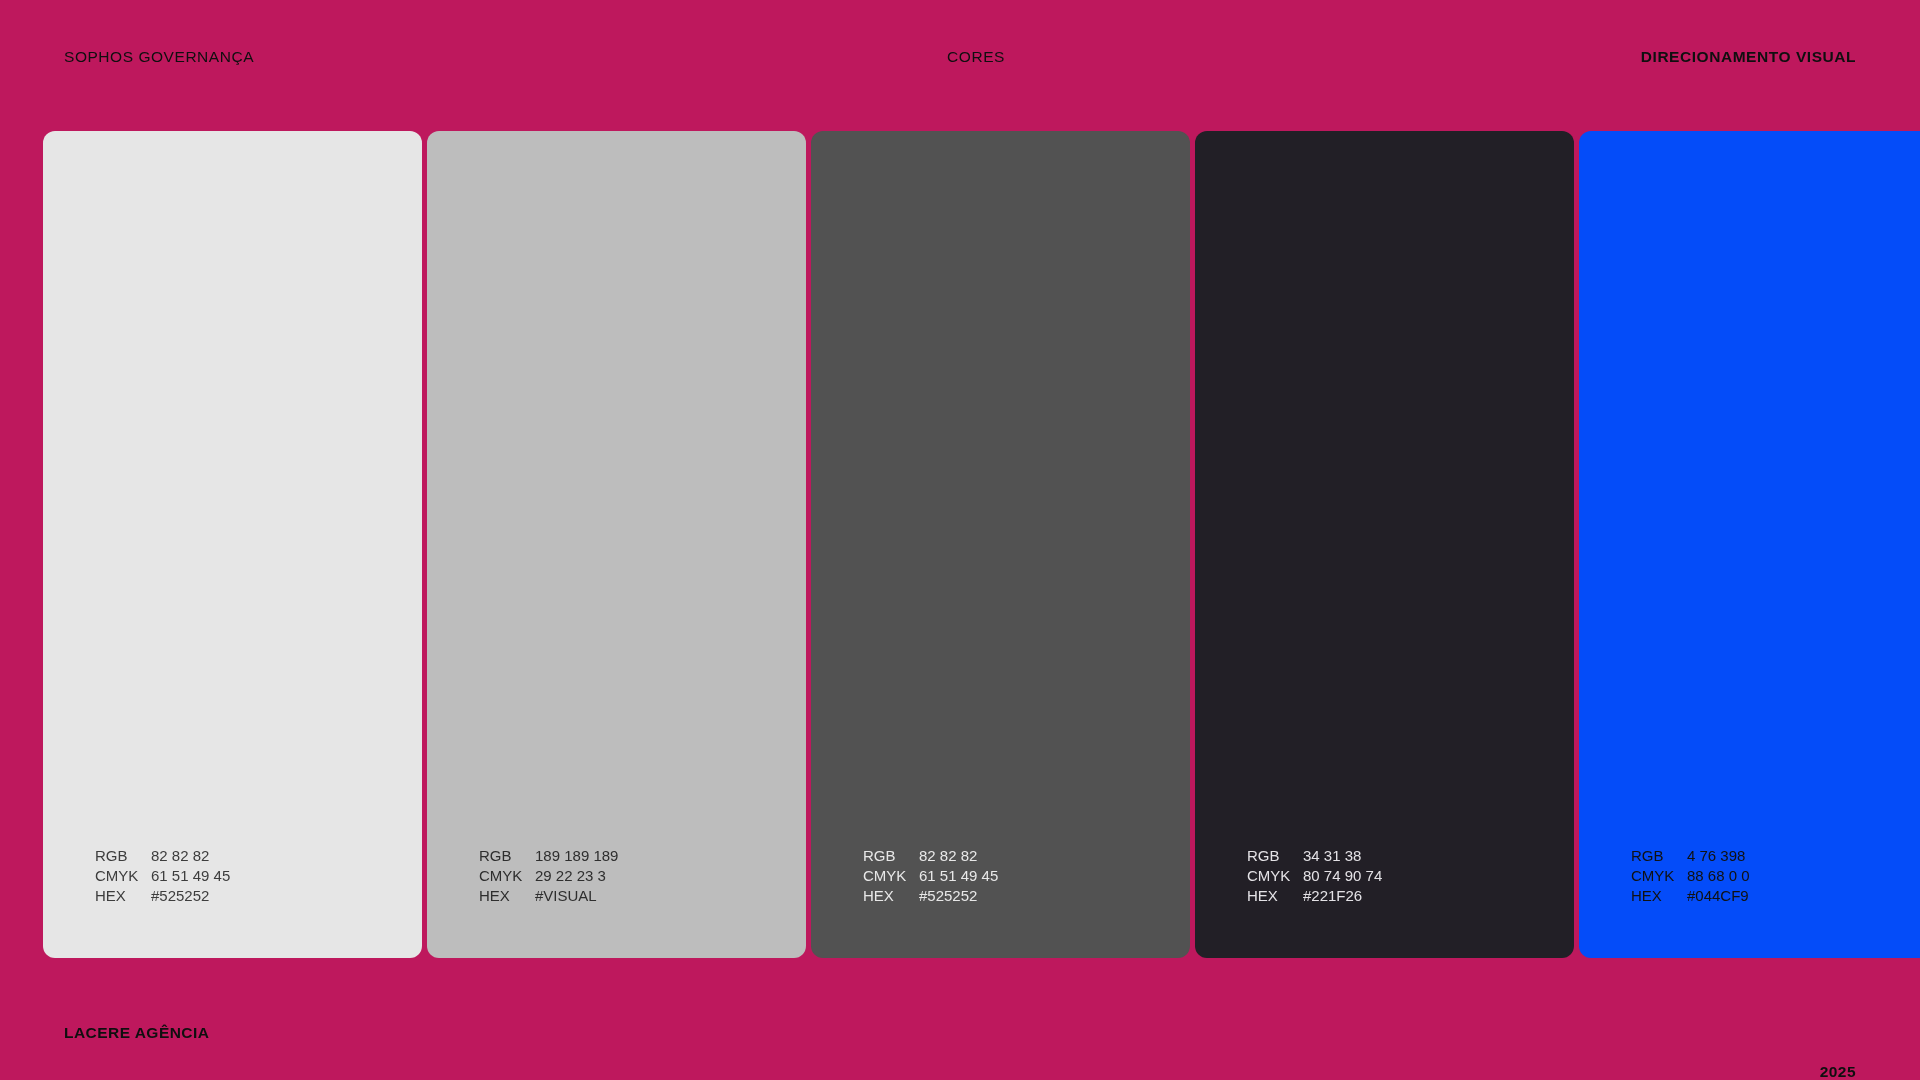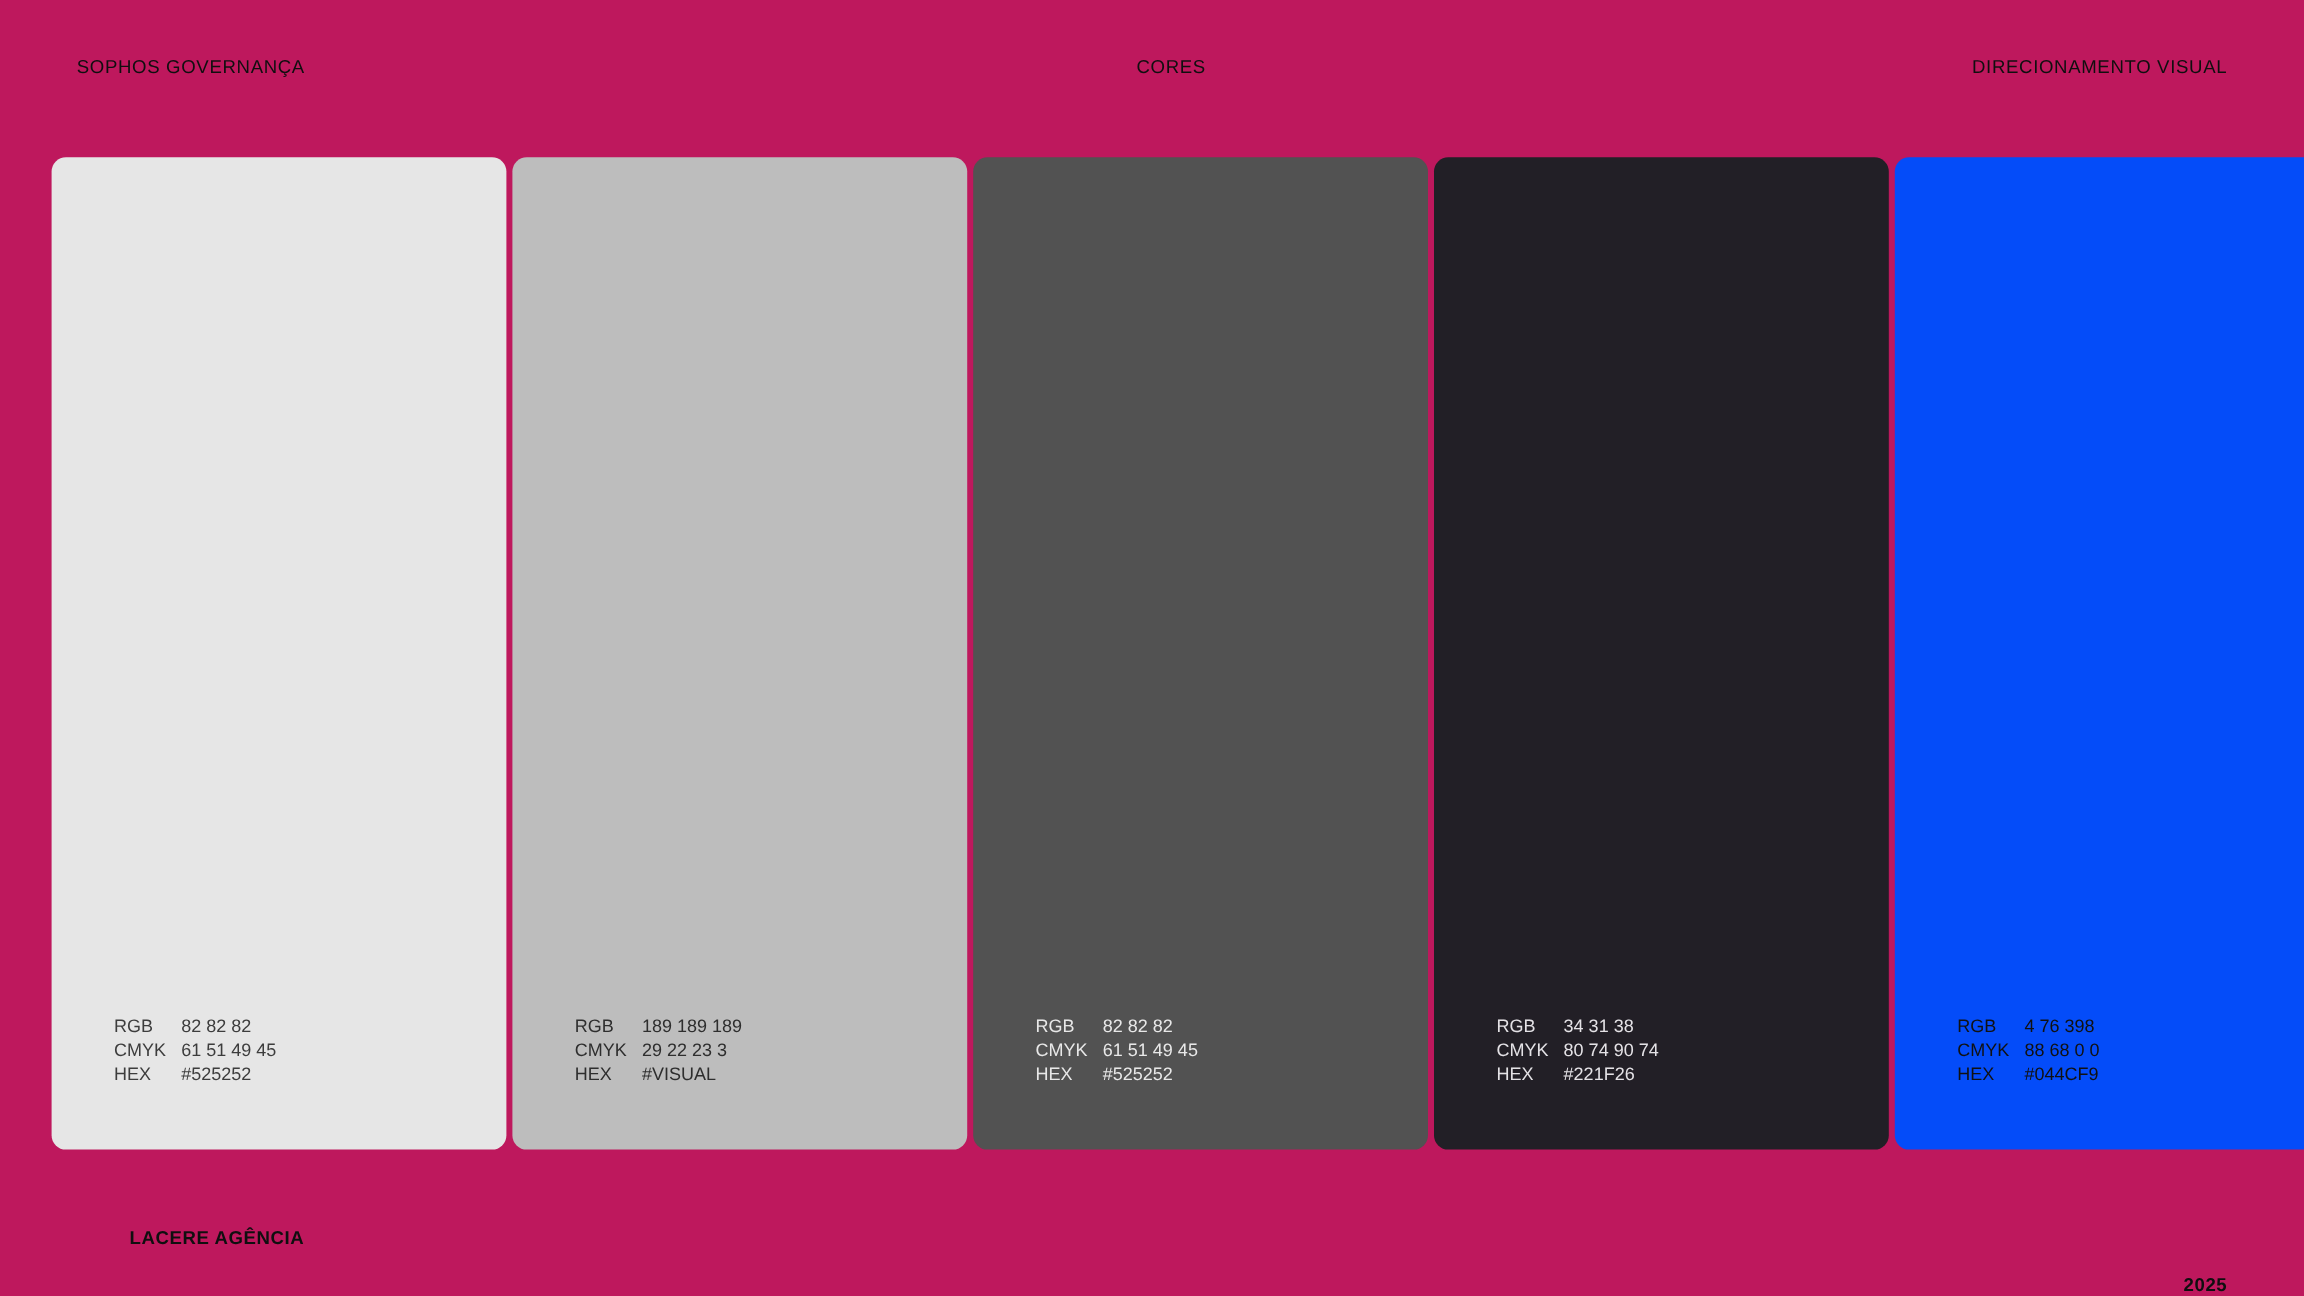--- a/index.html
+++ b/index.html
@@ -51,21 +51,21 @@
     font-weight: 400;
   }
 
   .header-right {
     position: absolute;
     right: 64px;
     top: 48px;
     font-size: 15.5px;
     letter-spacing: 0.035em;
     color: #0f0f0f;
-    font-weight: 400;
+    font-weight: 700;
     white-space: nowrap;
   }
 
   
   .swatch-strip {
     position: absolute;
     left: 43px;
     top: 131px;
     width: 1915px;
     height: 827px;
@@ -115,21 +115,20 @@
 
   .footer-left {
     position: absolute;
     left: 64px;
     top: 66px;
     font-size: 15.5px;
     letter-spacing: 0.03em;
     font-weight: 700;
     color: #0f0f0f;
     white-space: nowrap;
-    margin-left: 44px;
   }
 
   .footer-right {
     position: absolute;
     right: 64px;
     top: 66px;
     font-size: 15.5px;
     letter-spacing: 0.03em;
     font-weight: 700;
     color: #0f0f0f;

